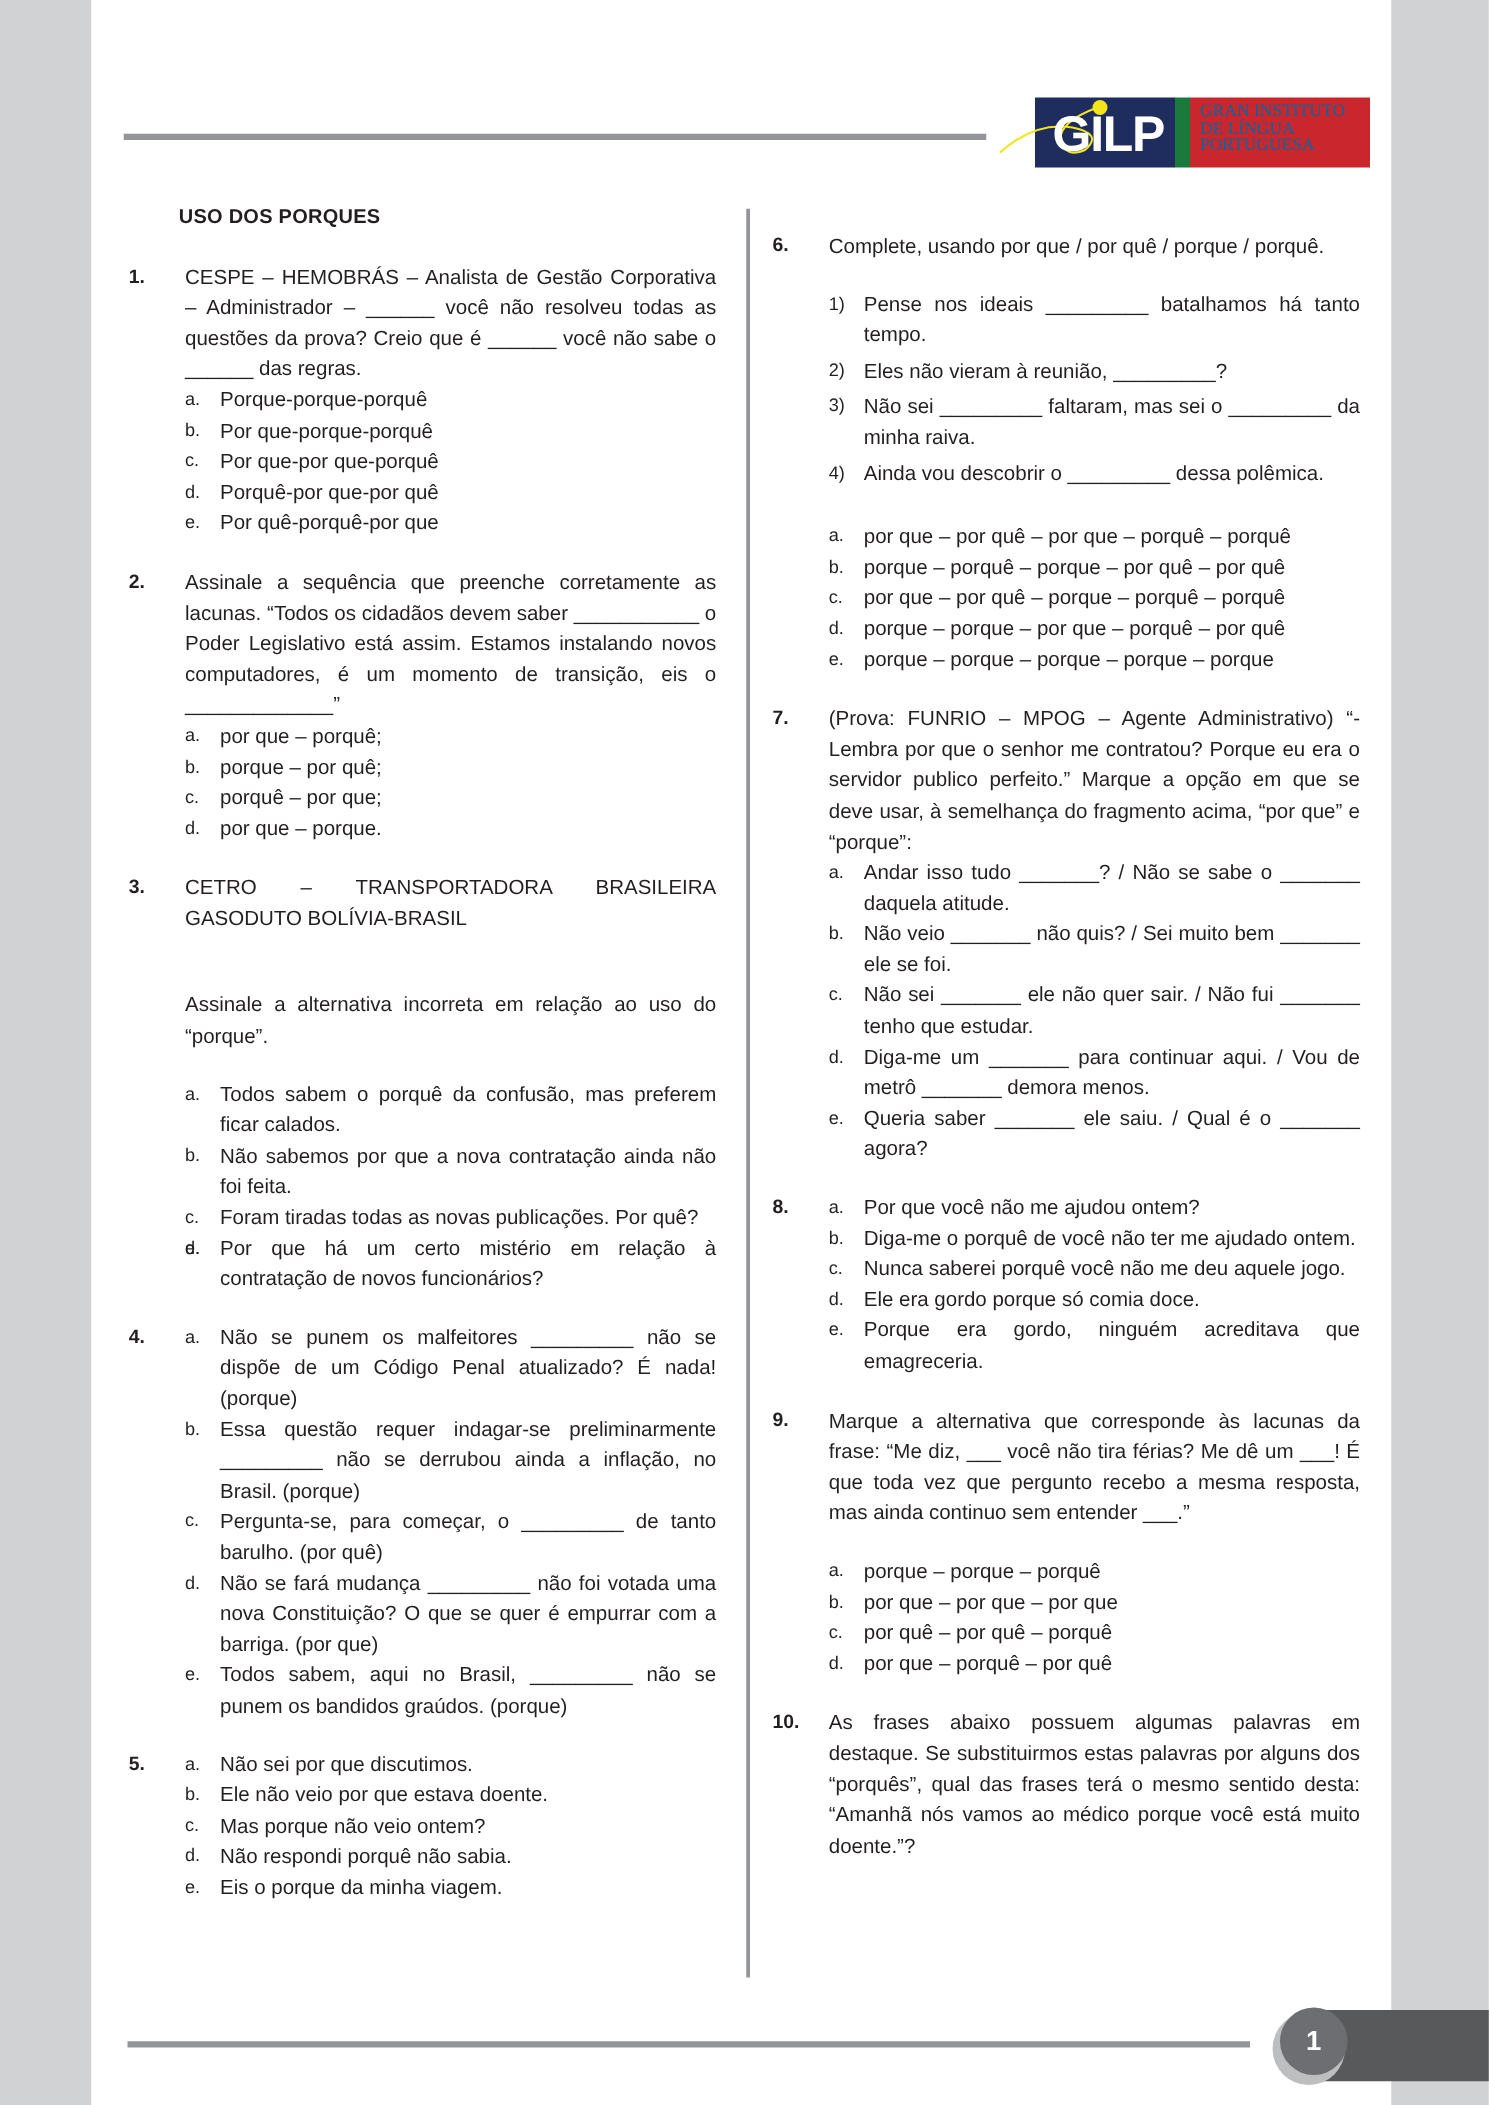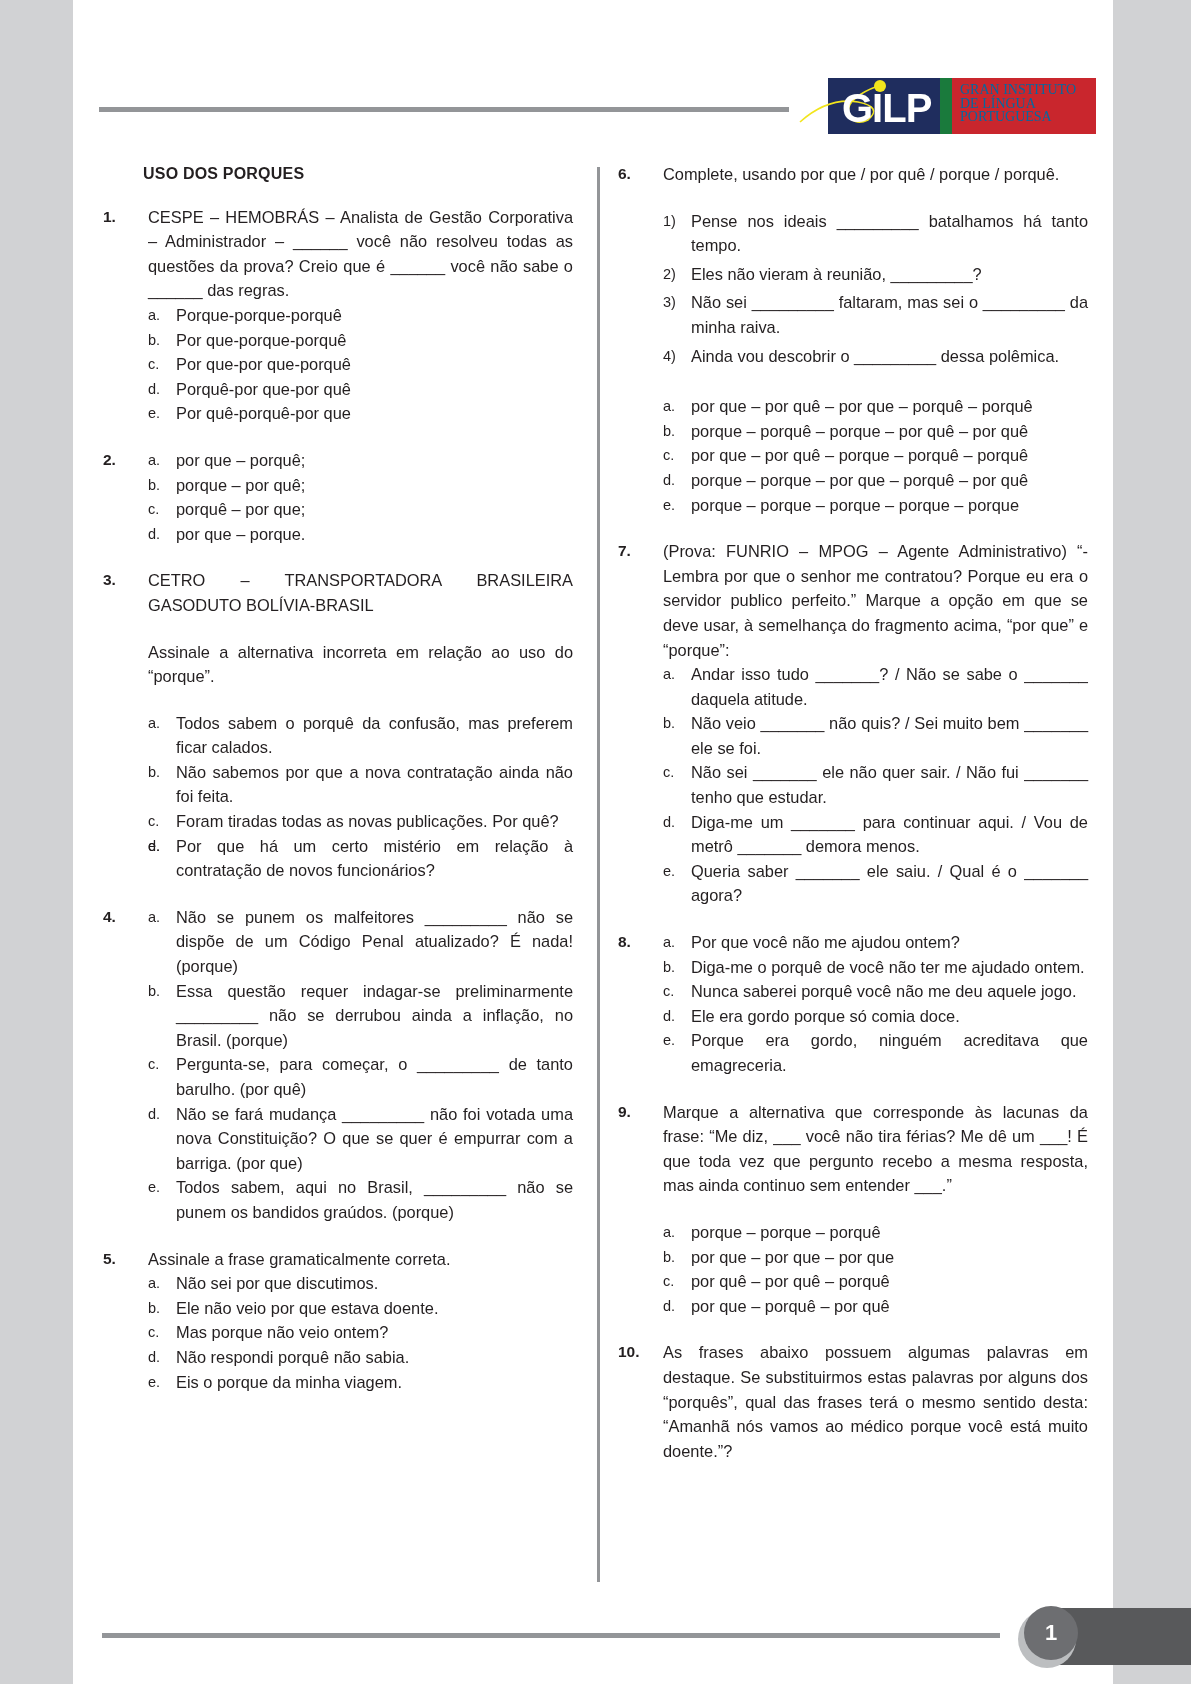--- a/index.html
+++ b/index.html
@@ -35,21 +35,21 @@
   .col-left { left:30px; }
   .col-right { left:545px; }
   .divider { position:absolute; left:524px; top:167px; width:3px; height:1415px; background:#939598; }
 
   .doc-title {
     text-align:left; font-weight:bold; font-size:16px; margin:0 0 18px 0; padding-left:40px;
     letter-spacing:0.2px;
   }
   .q { position:relative; padding-left:45px; margin-bottom:22px; }
   .q .num { position:absolute; left:0; top:0; font-weight:bold; font-size:15.5px; }
-  .q .stem { text-align:justify; }
+  .q .stem { text-align:justify;margin-top:23px; }
   .q .gap { height:22px; }
   ol.opts { list-style:none; margin:0; padding:0; }
   ol.opts li { position:relative; padding-left:28px; text-align:justify; }
   ol.opts li .lbl { position:absolute; left:0; top:0; font-size:14.5px; }
   ol.sub li { margin-bottom:4px; }
 
   .footer-line { position:absolute; left:29px; top:1633px; width:898px; height:5px; background:#939598; }
   .footer-bar { position:absolute; left:1055px; top:1608px; width:136px; height:57px; background:#58595b; }
   .page-badge-shadow {
     position:absolute; left:1018px; top:1610px; width:58px; height:58px; border-radius:50%;
@@ -93,20 +93,21 @@
         <li><span class="lbl">a.</span><span>Porque-porque-porquê</span></li>
         <li><span class="lbl">b.</span><span>Por que-porque-porquê</span></li>
         <li><span class="lbl">c.</span><span>Por que-por que-porquê</span></li>
         <li><span class="lbl">d.</span><span>Porquê-por que-por quê</span></li>
         <li><span class="lbl">e.</span><span>Por quê-porquê-por que</span></li>
       </ol>
     </div>
 
     <div class="q">
       <span class="num">2.</span>
+      <div class="stem">Assinale a sequência que preenche corretamente as lacunas. “Todos os cidadãos devem saber ___________ o Poder Legislativo está assim. Estamos instalando novos computadores, é um momento de transição, eis o _____________”</div>
       <ol class="opts">
         <li><span class="lbl">a.</span><span>por que – porquê;</span></li>
         <li><span class="lbl">b.</span><span>porque – por quê;</span></li>
         <li><span class="lbl">c.</span><span>porquê – por que;</span></li>
         <li><span class="lbl">d.</span><span>por que – porque.</span></li>
       </ol>
     </div>
 
     <div class="q">
       <span class="num">3.</span>
@@ -129,21 +130,20 @@
         <li><span class="lbl">a.</span><span>Não se punem os malfeitores _________ não se dispõe de um Código Penal atualizado? É nada! (porque)</span></li>
         <li><span class="lbl">b.</span><span>Essa questão requer indagar-se preliminarmente _________ não se derrubou ainda a inflação, no Brasil. (porque)</span></li>
         <li><span class="lbl">c.</span><span>Pergunta-se, para começar, o _________ de tanto barulho. (por quê)</span></li>
         <li><span class="lbl">d.</span><span>Não se fará mudança _________ não foi votada uma nova Constituição? O que se quer é empurrar com a barriga. (por que)</span></li>
         <li><span class="lbl">e.</span><span>Todos sabem, aqui no Brasil, _________ não se punem os bandidos graúdos. (porque)</span></li>
       </ol>
     </div>
 
     <div class="q">
       <span class="num">5.</span>
-      <div class="stem">Assinale a frase gramaticalmente correta.</div>
       <ol class="opts">
         <li><span class="lbl">a.</span><span>Não sei por que discutimos.</span></li>
         <li><span class="lbl">b.</span><span>Ele não veio por que estava doente.</span></li>
         <li><span class="lbl">c.</span><span>Mas porque não veio ontem?</span></li>
         <li><span class="lbl">d.</span><span>Não respondi porquê não sabia.</span></li>
         <li><span class="lbl">e.</span><span>Eis o porque da minha viagem.</span></li>
       </ol>
     </div>
   </div>
 

